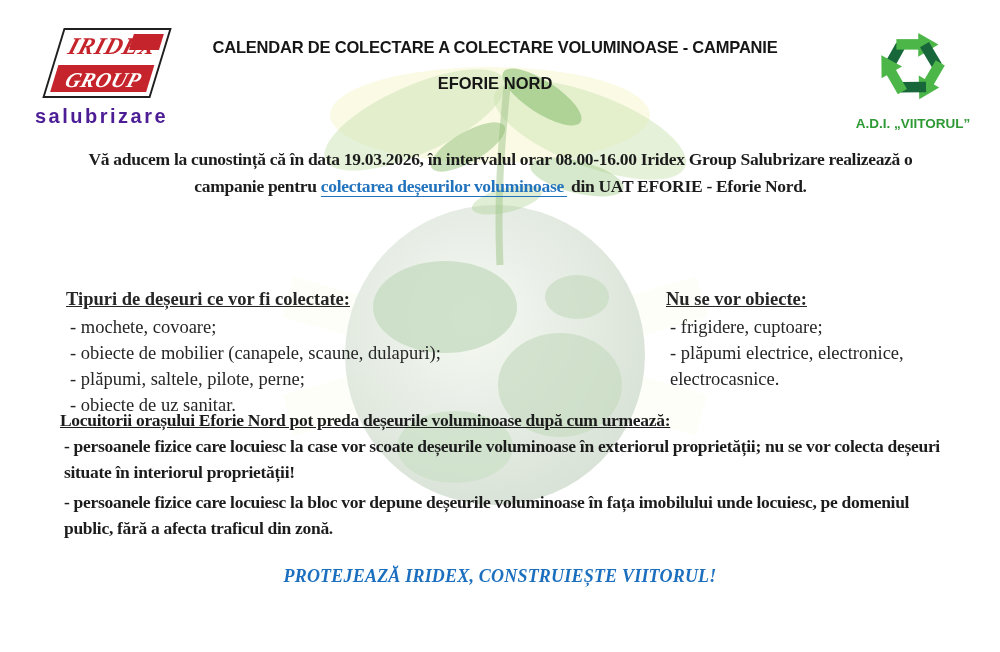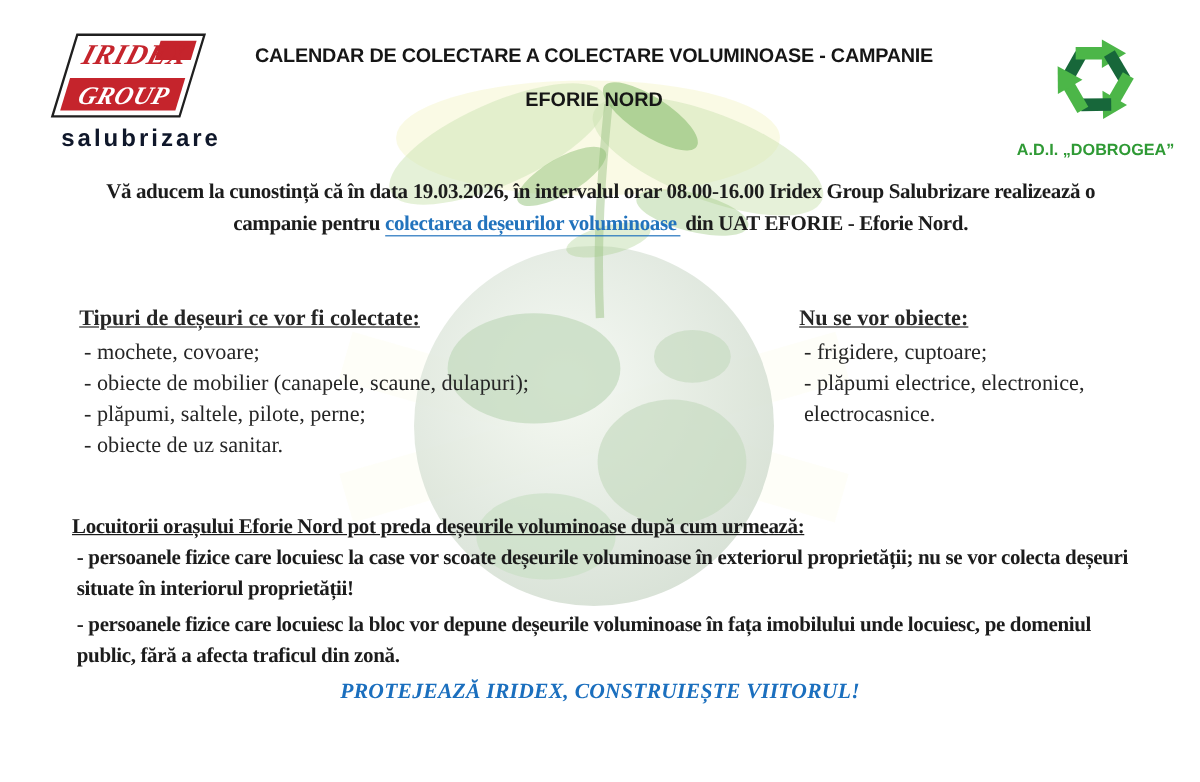--- a/index.html
+++ b/index.html
@@ -11,44 +11,44 @@
   .logo-left{position:absolute;left:35px;top:28px;width:160px;}
   .iridex-box{position:relative;width:104px;height:66px;margin-left:18px;
               transform:skewX(-17deg);border:2px solid #1f1f1f;background:#fff;}
   .iridex-red-band{position:absolute;left:4px;right:4px;bottom:4px;height:27px;background:var(--red);}
   .iridex-red-corner{position:absolute;right:4px;top:4px;width:30px;height:16px;background:var(--red);}
   .iridex-word1{position:absolute;left:9px;top:3px;font-family:"Liberation Serif",serif;
                 font-style:italic;font-weight:bold;font-size:24px;color:var(--red);letter-spacing:.5px;}
   .iridex-word2{position:absolute;left:16px;bottom:3px;font-family:"Liberation Serif",serif;
                 font-style:italic;font-weight:bold;font-size:21px;color:#fff;letter-spacing:.5px;}
   .salubrizare{margin-top:7px;font-family:"Liberation Sans",sans-serif;font-weight:bold;
-               font-size:20px;letter-spacing:2.5px;color:#0f172a;margin-left:16px;}
+               font-size:20px;letter-spacing:2.5px;color:#4c1d95;}
   
   .titles{position:absolute;left:180px;top:38px;width:630px;text-align:center;
           font-family:"Liberation Sans",sans-serif;font-weight:bold;color:#161616;}
   .title1{font-size:16.5px;letter-spacing:-0.2px;}
   .title2{font-size:16.5px;margin-top:17px;}
   
   .logo-right{position:absolute;left:838px;top:26px;width:150px;text-align:center;}
   .adi-label{margin-top:2px;font-family:"Liberation Sans",sans-serif;font-weight:bold;
              font-size:13.5px;color:var(--green-text);white-space:nowrap;}
   
   .intro{position:absolute;left:78px;top:146px;width:845px;text-align:center;
          font-weight:bold;font-size:17.5px;line-height:27px;letter-spacing:-0.3px;}
   .intro a{color:var(--link-blue);text-decoration:none;border-bottom:1.5px solid var(--link-blue);
            padding-right:3px;cursor:pointer;}
   
-  .col{position:absolute;font-size:18.5px;line-height:26px;color:#262626;}
+  .col{position:absolute;font-size:18.5px;line-height:26px;color:#262626;margin-top:33px;}
   .col-left{left:66px;top:253px;width:490px;}
   .col-right{left:666px;top:253px;width:290px;}
   .col-heading{font-weight:bold;text-decoration:underline;margin-bottom:2px;}
   .col ul{list-style:none;margin:0;padding:0;}
   .col li{padding-left:4px;}
   
-  .residents{position:absolute;left:60px;top:425px;width:888px;
+  .residents{position:absolute;left:60px;top:407px;width:888px;
              font-weight:bold;font-size:17.5px;line-height:26px;letter-spacing:-0.3px;}
   .residents .res-heading{text-decoration:underline;}
   .residents p{margin:0;padding-left:4px;}
   .residents p.second{margin-top:4px;}
   
   .slogan{position:absolute;left:0;top:566px;width:1000px;text-align:center;
           font-style:italic;font-weight:bold;font-size:18px;color:var(--slogan-blue);
           letter-spacing:.2px;}
 </style>
 </head>
@@ -101,21 +101,21 @@
         <g id="arm">
           <path d="M22,47 L36,22" stroke="#17673a" stroke-width="12" fill="none"></path>
           <path d="M31,21 L58,21" stroke="#4cb648" stroke-width="12" fill="none"></path>
           <polygon points="56,8 79,21 56,35" fill="#4cb648"></polygon>
         </g>
       </defs>
       <use href="#arm"></use>
       <use href="#arm" transform="rotate(120 50 46)"></use>
       <use href="#arm" transform="rotate(240 50 46)"></use>
     </svg>
-    <div class="adi-label">A.D.I. „DOBROGEA”</div>
+    <div class="adi-label">A.D.I. „VIITORUL”</div>
   </div>
 
   <div class="intro">
     <span>Vă aducem la cunostință că în data 19.03.2026, în intervalul orar 08.00-16.00 Iridex Group Salubrizare realizează o campanie pentru </span><a>colectarea deșeurilor voluminoase</a><span> din UAT EFORIE - Eforie Nord.</span>
   </div>
 
   <div class="col col-left">
     <div class="col-heading">Tipuri de deșeuri ce vor fi colectate:</div>
     <ul>
       <li>- mochete, covoare;</li>

